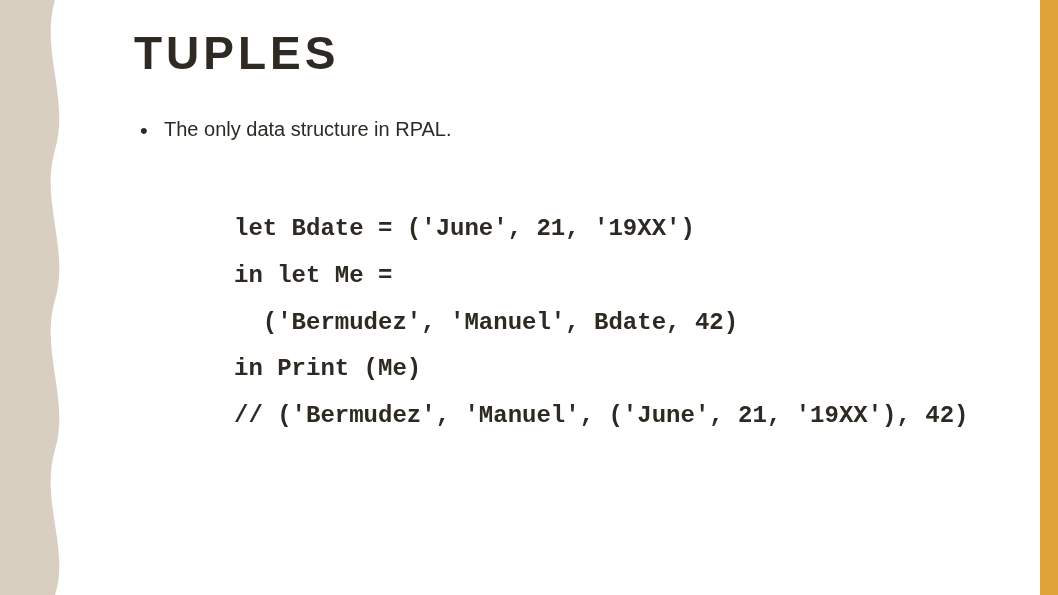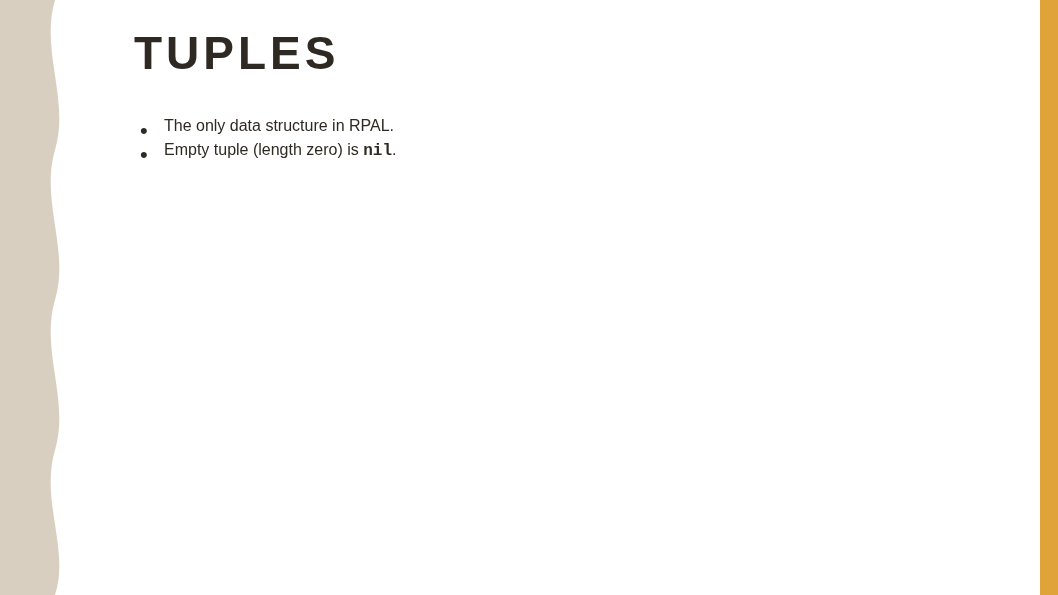--- a/index.html
+++ b/index.html
@@ -38,21 +38,21 @@
     font-size: 46px;
     letter-spacing: 4px;
     color: #2e2a23;
     font-weight: 700;
     margin-bottom: 34px;
   }
   .bullets { list-style: none; }
   .bullets li {
     position: relative;
     padding-left: 30px;
-    font-size: 16px;
+    font-size: 20px;
     color: #2e2a23;
     line-height: 1.5;
   }
   .bullets li::before {
     content: "•";
     position: absolute;
     left: 6px;
     top: 0;
     color: #2e2a23;
     font-size: 22px;
@@ -87,21 +87,23 @@
              C 40,500 70,550 55,595
              L0,595 Z" fill="#d9cfc1"></path>
   </svg>
 </div>
 
 <div class="content">
   <h1 class="title">TUPLES</h1>
 
   <ul class="bullets">
     <li>The only data structure in RPAL.</li>
-    <li>
-      <span>Empty tuple (length zero) is </span><span class="code-inline">nil</span><span>.</span>
-    </li>
   </ul>
 
   <div class="spacer"></div>
 
 
+  <div class="code-block"><span>let Bdate = ('June', 21, '19XX')</span>
+<span>in let Me =</span>
+<span>  ('Bermudez', 'Manuel', Bdate, 42)</span>
+<span>in Print (Me)</span>
+<span>// ('Bermudez', 'Manuel', ('June', 21, '19XX'), 42)</span></div>
 </div>
 
 </body></html>

